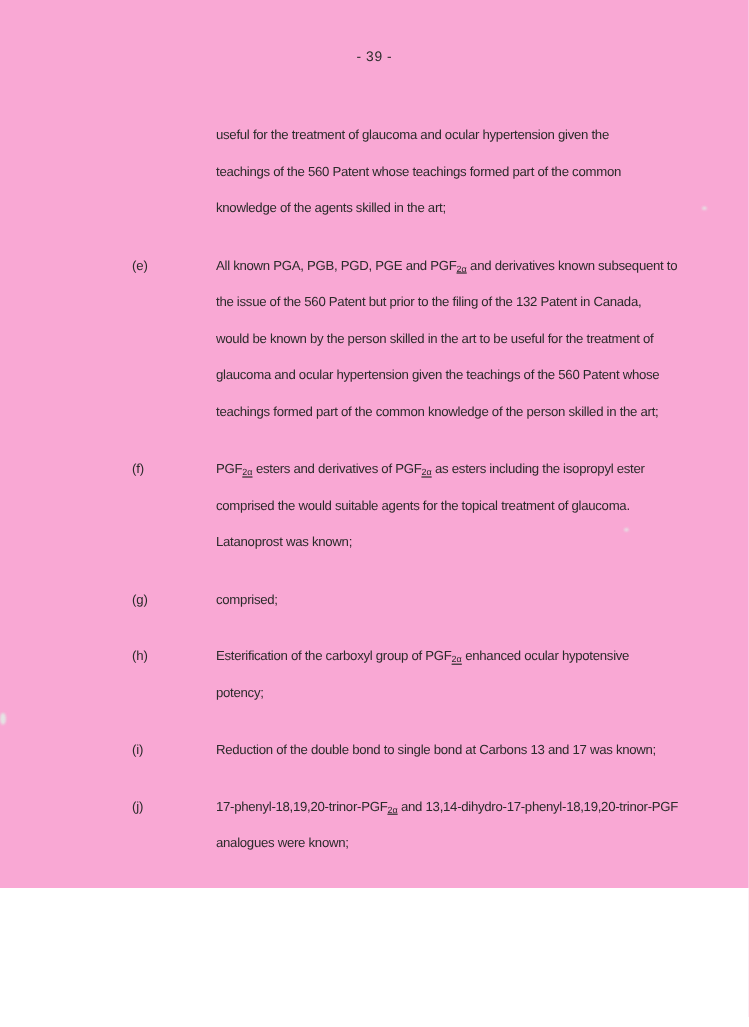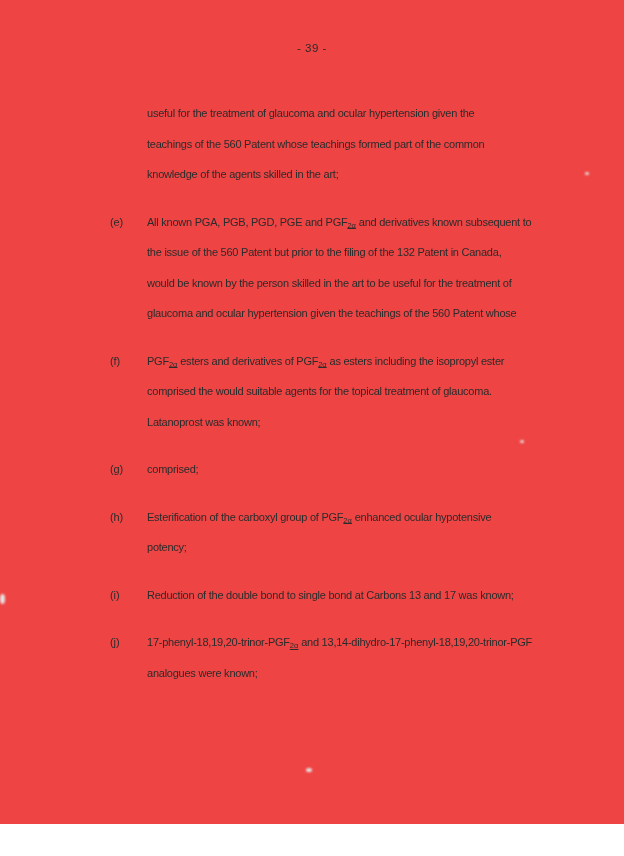--- a/index.html
+++ b/index.html
@@ -3,22 +3,22 @@
 <meta charset="utf-8">
 <style>
   html, body {
     margin: 0;
     padding: 0;
     background: #ffffff;
   }
   .page {
     position: relative;
     width: 624px;
-    height: 824px;
-    background: #ef4444;
+    height: 740px;
+    background: #f9a8d4;
     overflow: hidden;
     font-family: "Liberation Sans", "DejaVu Sans", sans-serif;
     color: #282828;
   }
   .page-number {
     position: absolute;
     top: 40px;
     left: 0;
     right: 0;
     text-align: center;
@@ -39,20 +39,21 @@
   .para-label {
     flex: none;
     width: 37px;
     font-size: 11px;
     line-height: 30.5px;
     letter-spacing: -0.1px;
     color: #2b2b2b;
   }
   .para-lines {
     flex: none;
+    margin-left: 33px;
   }
   .text-line {
     white-space: nowrap;
     font-size: 11px;
     line-height: 30.5px;
     letter-spacing: -0.24px;
     color: #2b2b2b;
   }
   .text-line sub {
     font-size: 7.5px;
@@ -88,20 +89,21 @@
           <div class="text-line">knowledge of the agents skilled in the art;</div>
         </div>
       </div>
       <div class="para">
         <div class="para-label">(e)</div>
         <div class="para-lines">
           <div class="text-line">All known PGA, PGB, PGD, PGE and PGF<sub>2α</sub> and derivatives known subsequent to</div>
           <div class="text-line">the issue of the 560 Patent but prior to the filing of the 132 Patent in Canada,</div>
           <div class="text-line">would be known by the person skilled in the art to be useful for the treatment of</div>
           <div class="text-line">glaucoma and ocular hypertension given the teachings of the 560 Patent whose</div>
+          <div class="text-line">teachings formed part of the common knowledge of the person skilled in the art;</div>
         </div>
       </div>
       <div class="para">
         <div class="para-label">(f)</div>
         <div class="para-lines">
           <div class="text-line">PGF<sub>2α</sub> esters and derivatives of PGF<sub>2α</sub> as esters including the isopropyl ester</div>
           <div class="text-line">comprised the would suitable agents for the topical treatment of glaucoma.</div>
           <div class="text-line">Latanoprost was known;</div>
         </div>
       </div>

